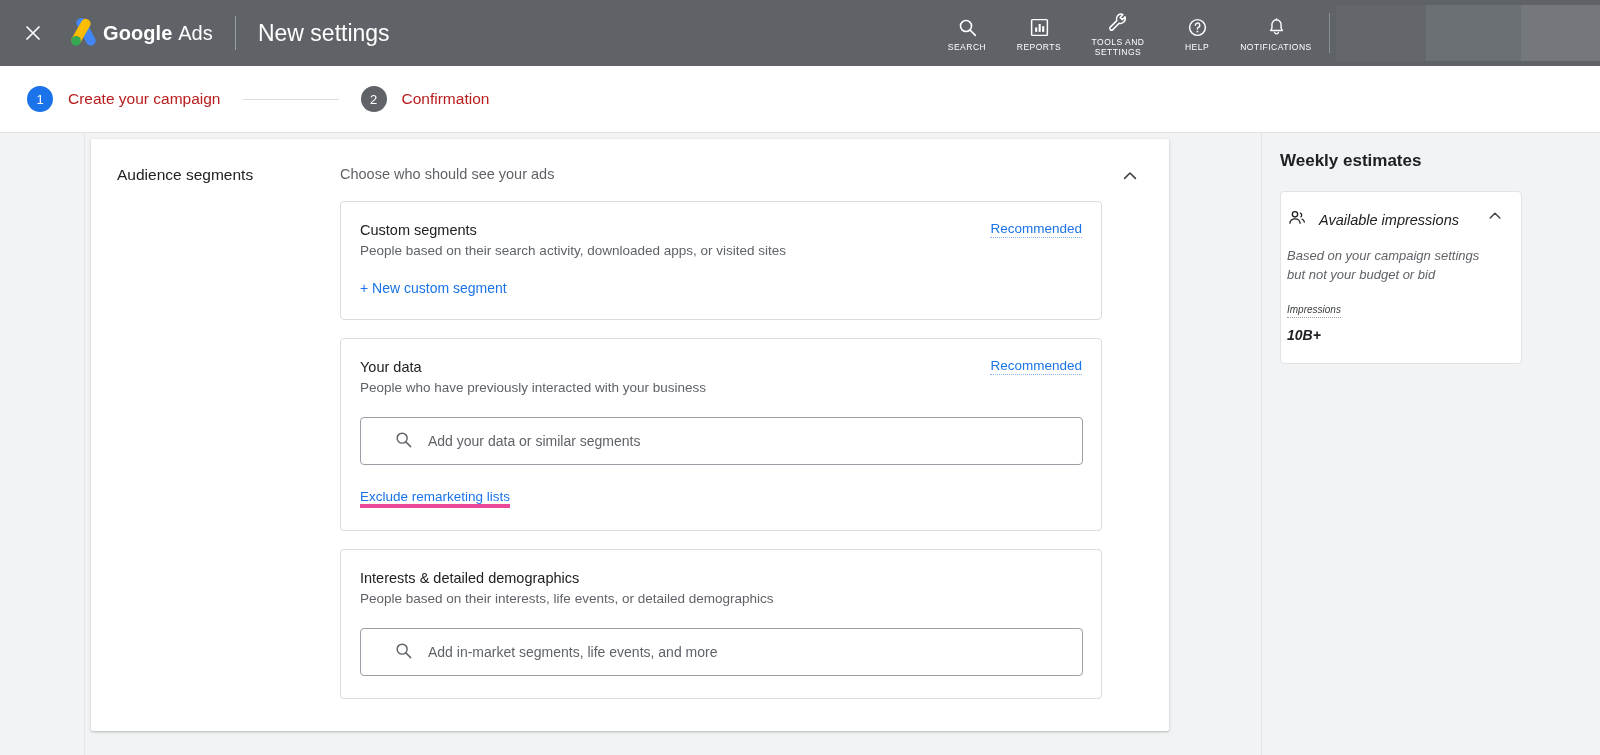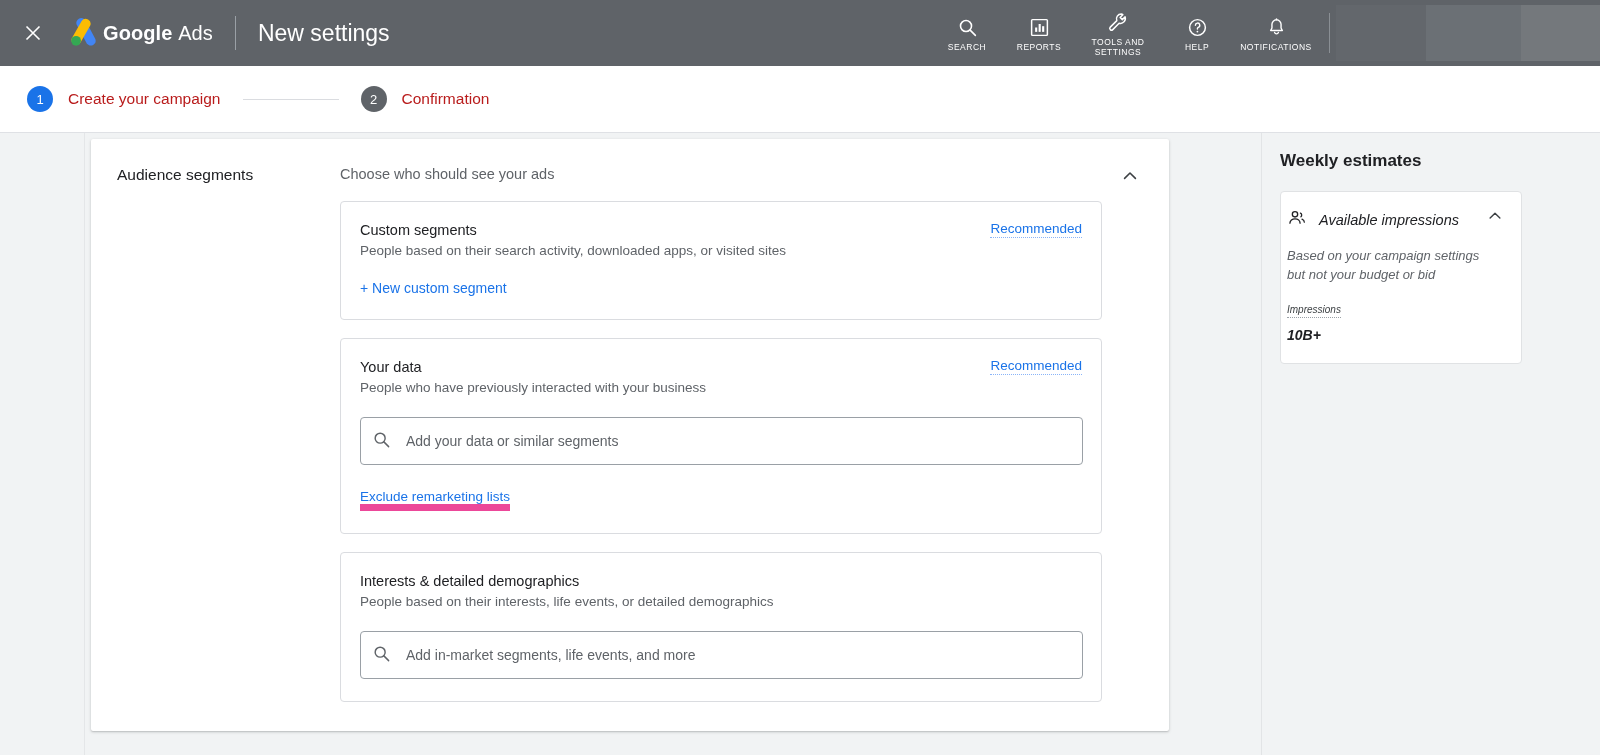--- a/index.html
+++ b/index.html
@@ -169,33 +169,33 @@
     margin-top: 22px;
     font-size: 14px; color: #1a73e8; font-weight: 500;
     cursor: pointer;
   }
   .search-field {
     margin-top: 22px;
     width: 723px; height: 48px;
     border: 1px solid #9aa0a6;
     border-radius: 4px;
     display: flex; align-items: center;
-    padding-left: 11px;
+    padding-left: 33px;
     cursor: text;
     background: #fff;
   }
   .search-field .ph {
     margin-left: 15px;
     font-size: 14px; color: #5f6368;
   }
   .exclude-link {
     display: inline-block;
     margin-top: 24px;
     font-size: 13.5px; color: #1a73e8;
-    border-bottom: 7px solid #ec4899;
+    border-bottom: 4px solid #ec4899;
     cursor: pointer;
   }
 
   
   .right-panel {
     position: absolute; left: 1261px; top: 0;
     width: 280px; height: 622px;
     background: #f1f3f4;
     border-left: 1px solid #e2e4e6;
   }

